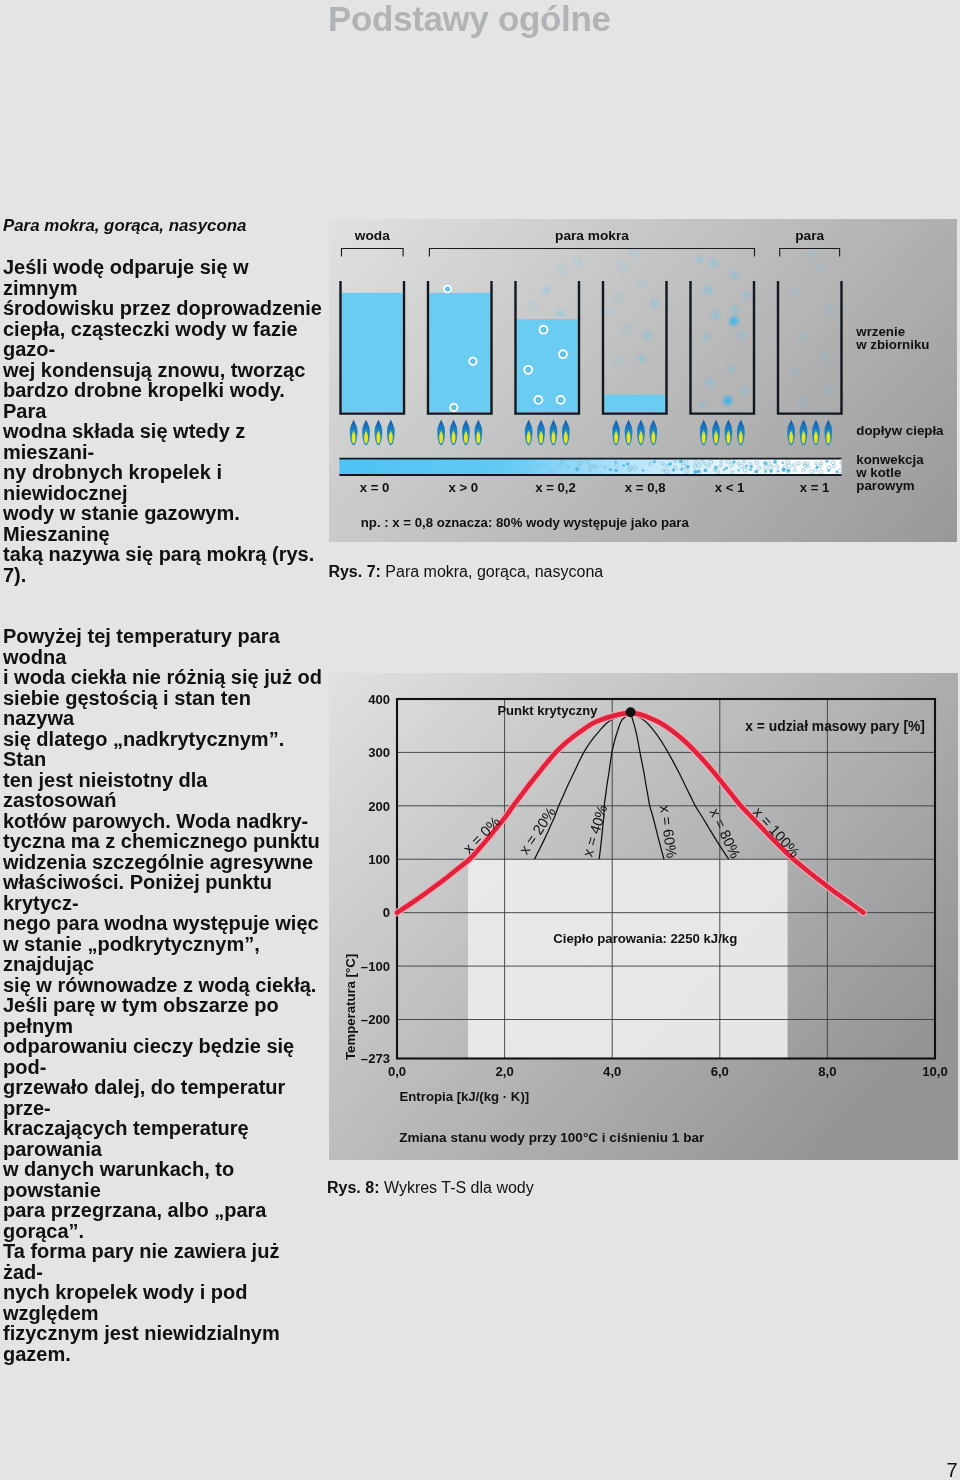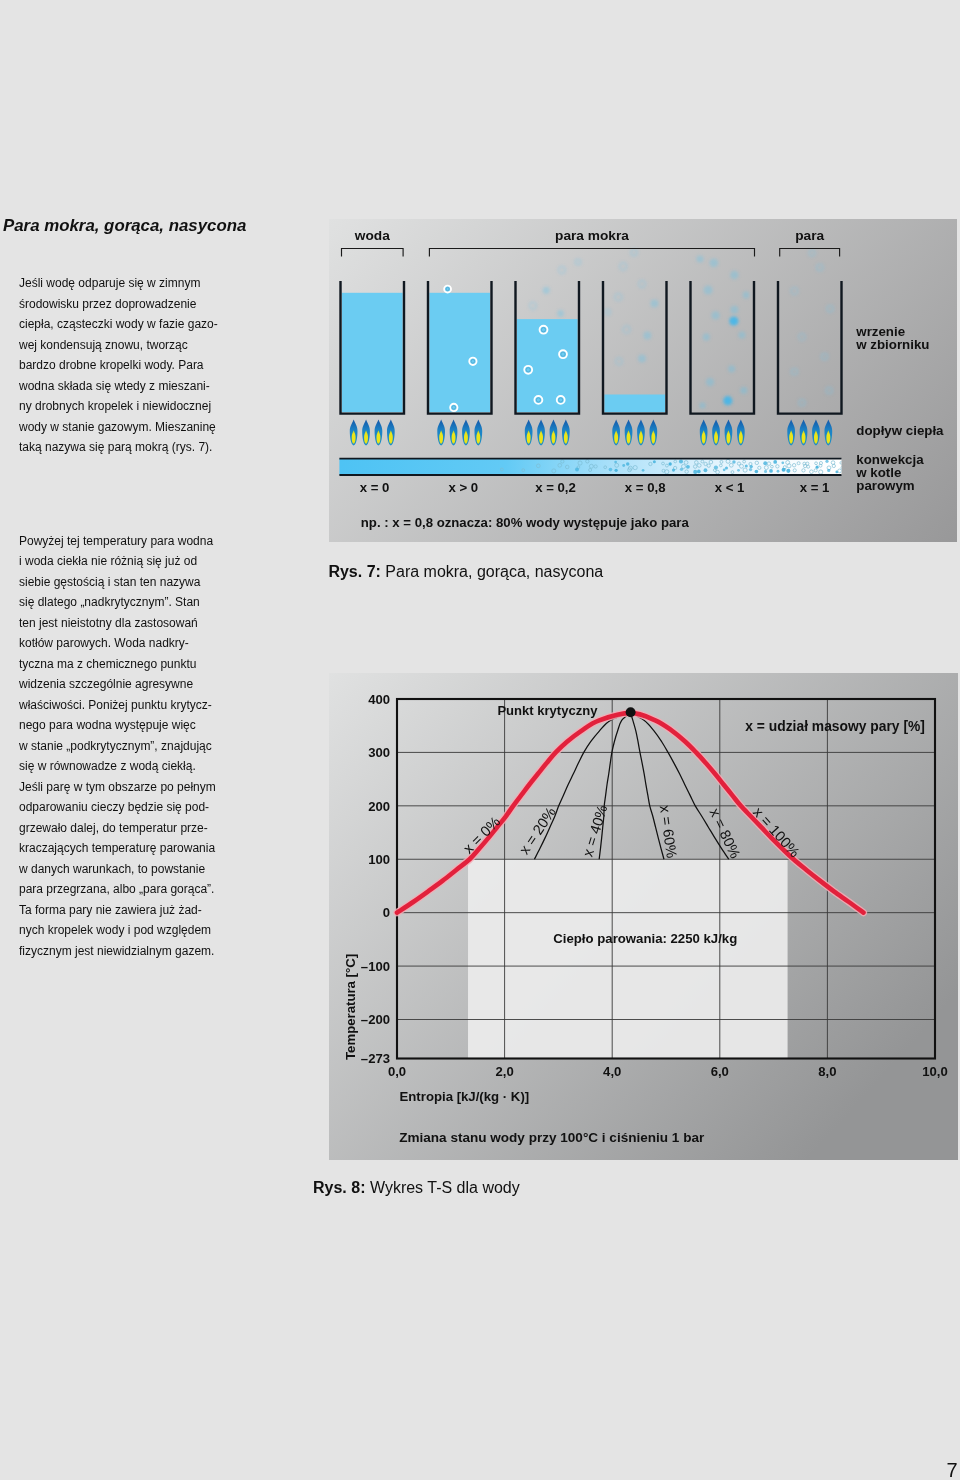--- a/index.html
+++ b/index.html
@@ -3,31 +3,32 @@
 <meta charset="utf-8">
 <style>
   html,body{margin:0;padding:0;}
   body{width:960px;height:1480px;background:#e4e4e4;overflow:hidden;
        font-family:"Liberation Sans",sans-serif;-webkit-font-smoothing:antialiased;}
   .page{position:relative;width:960px;height:1480px;}
   #hdr{position:absolute;left:328px;top:-1px;font-size:35px;font-weight:bold;color:#b1b4b6;letter-spacing:-0.35px;}
   #pageno{position:absolute;right:2.5px;top:1460px;font-size:20px;color:#111;line-height:20px;}
   .col{position:absolute;left:3px;top:216px;width:320px;}
   .col h2{font-size:16.85px;font-weight:bold;font-style:italic;margin:0;line-height:20.5px;color:#111;}
-  .col p{font-size:12px;line-height:20.5px;margin:16px;color:#111;white-space:pre-line;}
+  .col p{font-size:20px;line-height:20.5px;margin:0;color:#111;white-space:pre-line;font-weight:bold;}
   .gap{height:20.5px;}
   .figwrap{position:absolute;}
   .cap{position:absolute;font-size:16px;color:#111;line-height:14px;}
   .cap b{font-weight:bold;}
 </style>
 </head>
 <body>
 
 <div class="page">
 
+  <div id="hdr">Podstawy ogólne</div>
   <div id="pageno">7</div>
 
   <div class="col">
     <h2>Para mokra, gorąca, nasycona</h2>
     <div class="gap"></div>
     <p>Jeśli wodę odparuje się w zimnym
 środowisku przez doprowadzenie
 ciepła, cząsteczki wody w fazie gazo-
 wej kondensują znowu, tworząc
 bardzo drobne kropelki wody. Para
@@ -456,17 +457,17 @@
 <text x="224.30" y="269.90" font-size="13.2" font-weight="bold" fill="#111">Ciepło parowania: 2250 kJ/kg</text>
 <g>
 <text transform="translate(152.70 162.00) rotate(-45.00)" text-anchor="middle" dominant-baseline="central" font-size="14.6" fill="#111">x = 0%</text>
 <text transform="translate(208.50 157.80) rotate(-56.00)" text-anchor="middle" dominant-baseline="central" font-size="14.6" fill="#111">x = 20%</text>
 <text transform="translate(266.00 157.80) rotate(-73.00)" text-anchor="middle" dominant-baseline="central" font-size="14.6" fill="#111">x = 40%</text>
 <text transform="translate(339.30 158.70) rotate(82.40)" text-anchor="middle" dominant-baseline="central" font-size="14.6" fill="#111">x = 60%</text>
 <text transform="translate(396.00 160.30) rotate(65.00)" text-anchor="middle" dominant-baseline="central" font-size="14.6" fill="#111">x = 80%</text>
 <text transform="translate(447.50 159.20) rotate(48.00)" text-anchor="middle" dominant-baseline="central" font-size="14.6" fill="#111">x = 100%</text>
 </g>
 </svg>
-  <div class="cap" style="left:313px;top:1180.6px;">
+  <div class="cap" style="left:327px;top:1180.6px;">
      <b>Rys. 8:</b>
      <span>Wykres T-S dla wody</span>
   </div>
 </div>
 
 </body></html>

